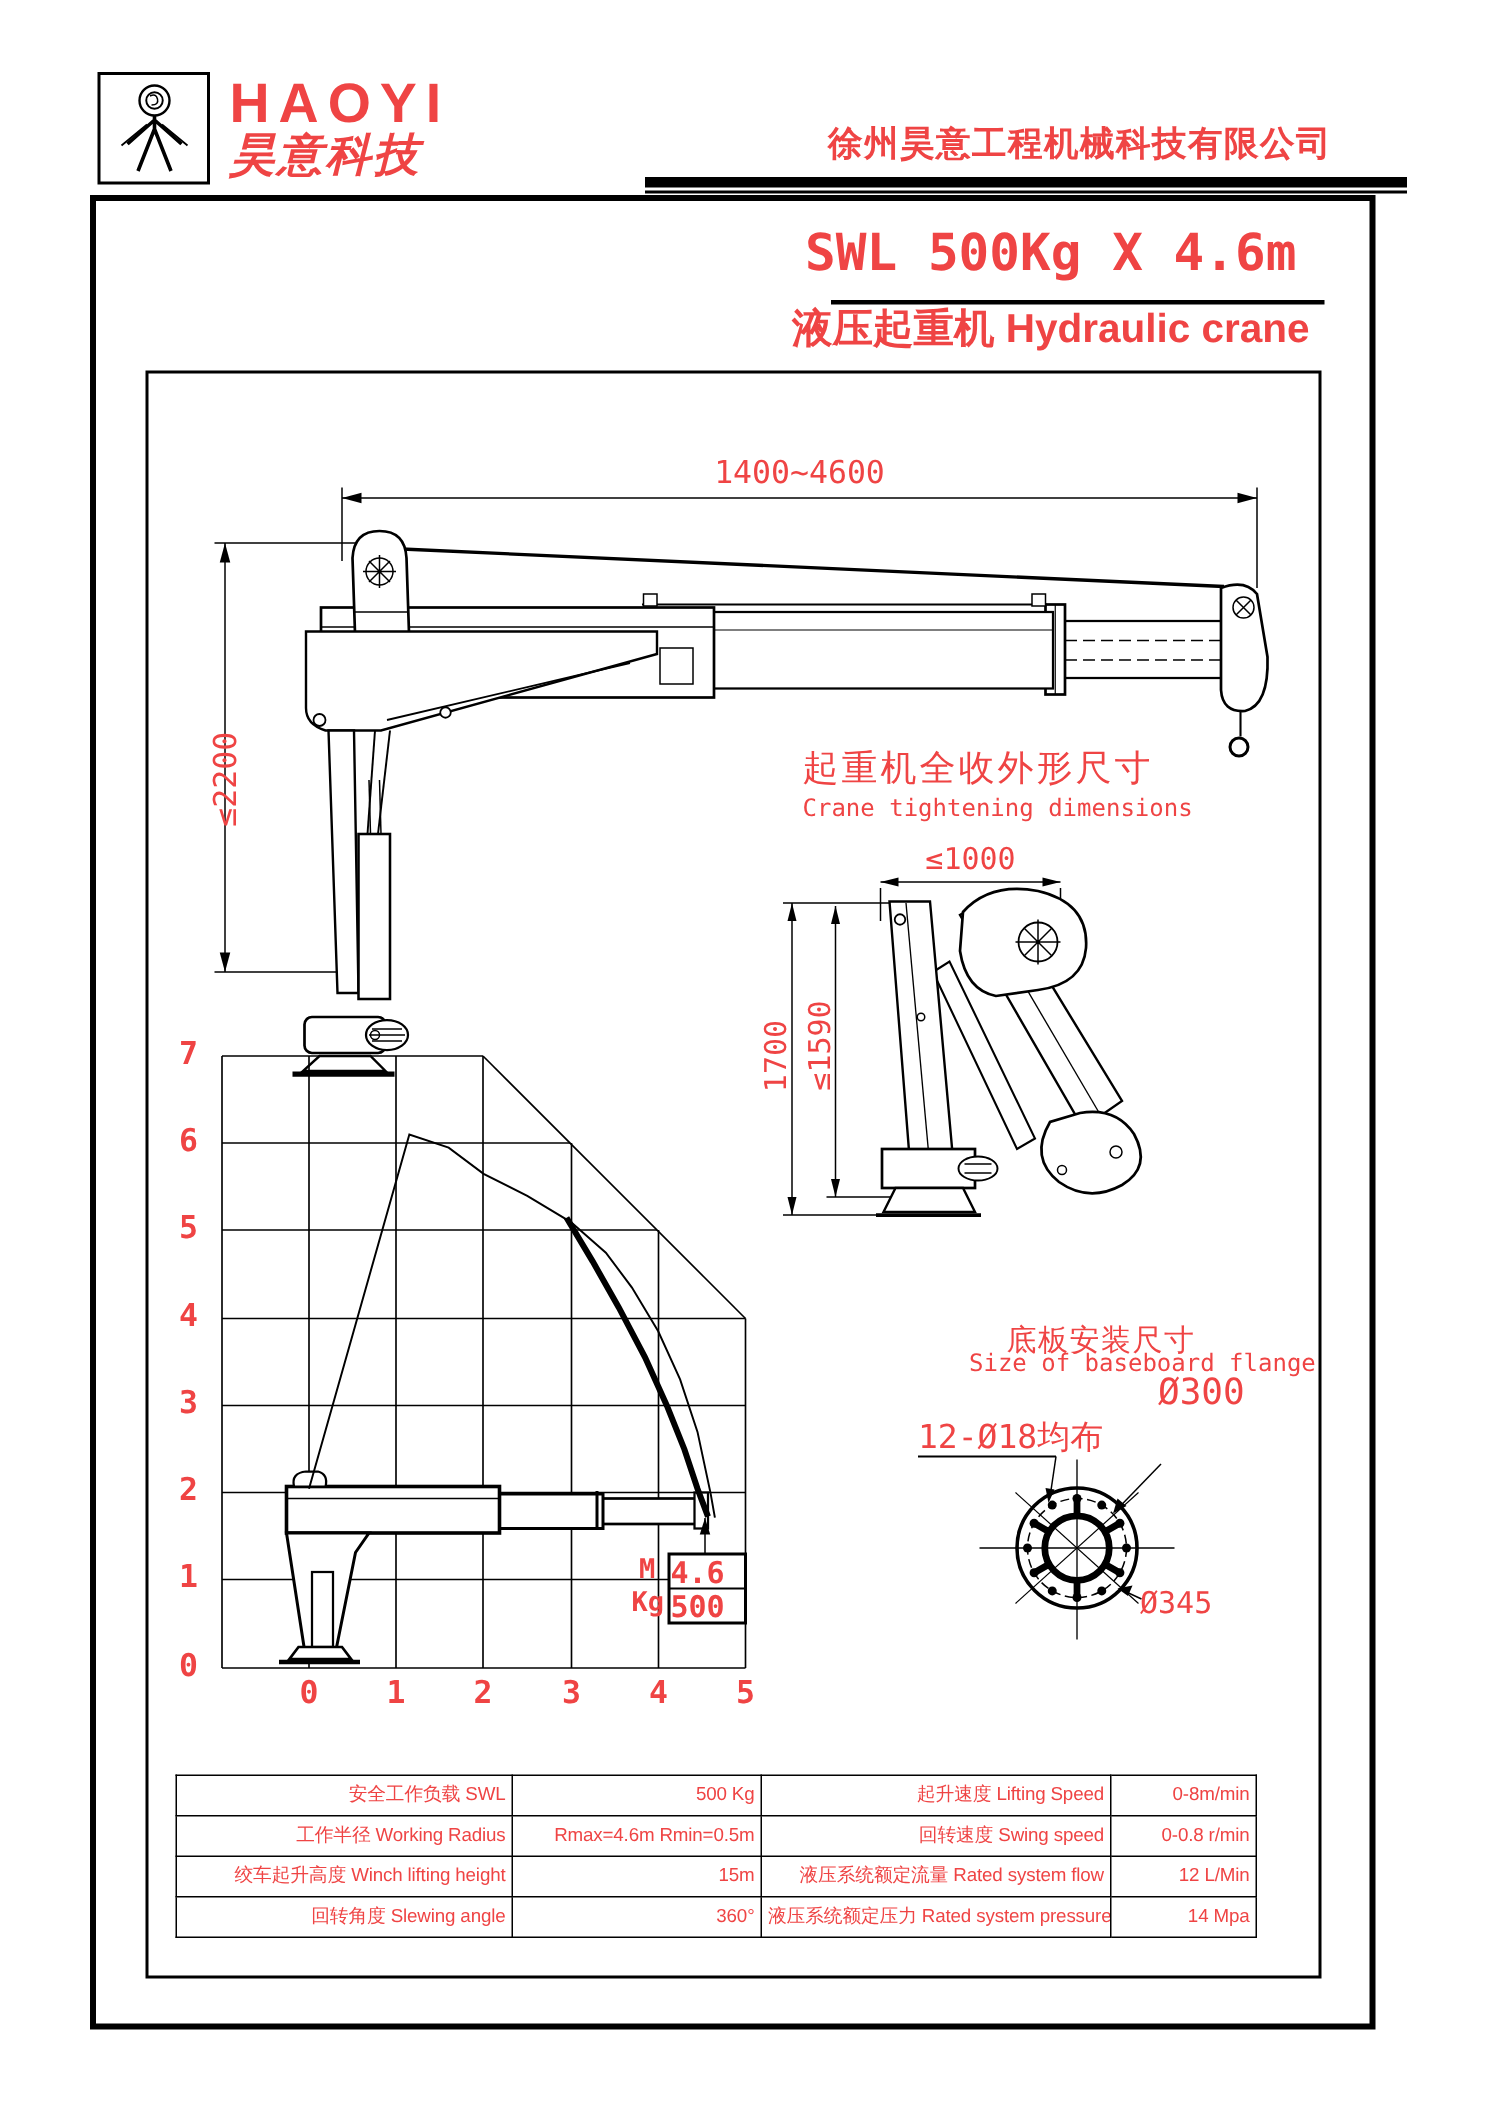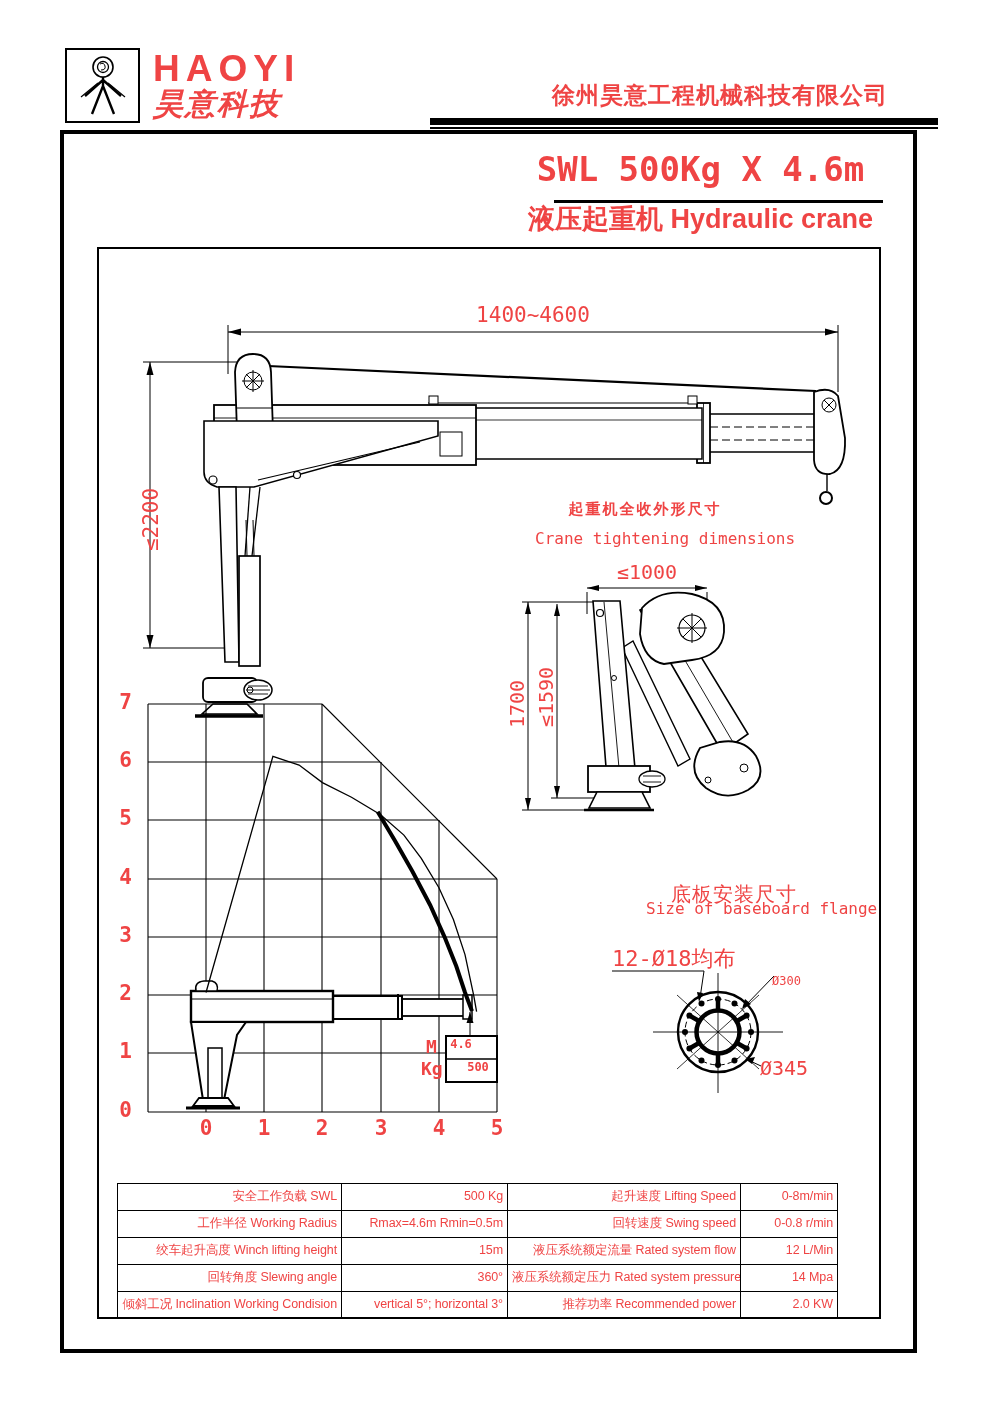--- a/index.html
+++ b/index.html
@@ -24,21 +24,21 @@
   .product-subtitle{left:518px;top:205px;width:365px;font-size:27px;font-weight:700;line-height:1.1;}
   
   .lbl{line-height:1;white-space:nowrap;}
   .rot{transform:rotate(-90deg);}
   .dim{font-family:"DejaVu Sans Mono",monospace;font-size:21px;}
   
   .ytick{left:98px;width:34px;text-align:right;font-size:21px;font-weight:700;}
   .xtick{top:1118px;width:30px;text-align:center;font-size:21px;font-weight:700;}
   
   .callout-lab{font-size:18px;font-weight:700;}
-  .callout-val{width:28px;text-align:center;font-size:12px;font-weight:700;}
+  .callout-val{width:28px;text-align:center;font-size:20px;font-weight:700;}
   
   .chart-caption{left:115px;top:1146px;width:580px;text-align:center;white-space:nowrap;}
   .cap-cn{font-size:20px;letter-spacing:2px;}
   .cap-en{font-family:"DejaVu Sans Mono",monospace;font-size:18px;margin-left:10px;}
   
   .params{left:117px;top:1183px;width:720px;border-collapse:collapse;table-layout:fixed;position:absolute;}
   .params td{border:1.5px solid #000;height:24px;padding:1px 4px;font-size:12.5px;
              letter-spacing:-0.1px;white-space:nowrap;overflow:hidden;line-height:1.05;text-align:right;}
   svg.art{left:0;top:0;pointer-events:none;}
   svg .s{stroke:#000;fill:none;}
@@ -252,51 +252,51 @@
       <line x1="470" y1="1012" x2="470" y2="1036" class="s" stroke-width="1"></line>
       <polygon points="470,1012 466.5,1023 473.5,1023" fill="#000"></polygon>
       <rect x="446" y="1036" width="51" height="46" class="w" stroke-width="2"></rect>
       <line x1="446" y1="1059" x2="497" y2="1059" class="s" stroke-width="1.4"></line>
     </g>
   </svg>
 
   <div class="abs lbl dim ctr" style="left:433px;top:305px;width:200px;">1400~4600</div>
   <div class="abs lbl dim ctr rot" style="left:91px;top:509px;width:120px;">≤2200</div>
 
-  <div class="abs lbl ctr" style="left:535px;top:501px;width:220px;font-size:15px;letter-spacing:2px;font-weight:bold;">起重机全收外形尺寸</div>
+  <div class="abs lbl ctr" style="left:535px;top:501px;width:220px;font-size:24px;letter-spacing:2px;">起重机全收外形尺寸</div>
   <div class="abs lbl ctr mono" style="left:535px;top:531px;width:220px;font-size:16px;">Crane tightening dimensions</div>
   <div class="abs lbl dim ctr" style="left:597px;top:562px;width:100px;font-size:20px;">≤1000</div>
   <div class="abs lbl dim ctr rot" style="left:457px;top:694px;width:120px;font-size:20px;">1700</div>
   <div class="abs lbl dim ctr rot" style="left:486px;top:687px;width:120px;font-size:20px;">≤1590</div>
 
   <div class="abs lbl ctr" style="left:634px;top:884px;width:200px;font-size:20px;letter-spacing:1px;">底板安装尺寸</div>
   <div class="abs lbl ctr mono" style="left:619px;top:901px;width:200px;font-size:16px;margin-left:27px;">Size of baseboard flange</div>
   <div class="abs lbl mono" style="left:612px;top:948px;font-size:22px;">12-Ø18均布</div>
-  <div class="abs lbl mono" style="left:772px;top:975px;font-size:12px;">Ø300</div>
+  <div class="abs lbl mono" style="left:772px;top:916px;font-size:24px;">Ø300</div>
   <div class="abs lbl mono" style="left:760px;top:1058px;font-size:20px;">Ø345</div>
 
   <div class="abs lbl mono ytick" style="top:692px;">7</div>
   <div class="abs lbl mono ytick" style="top:750px;">6</div>
   <div class="abs lbl mono ytick" style="top:808px;">5</div>
   <div class="abs lbl mono ytick" style="top:867px;">4</div>
   <div class="abs lbl mono ytick" style="top:925px;">3</div>
   <div class="abs lbl mono ytick" style="top:983px;">2</div>
   <div class="abs lbl mono ytick" style="top:1041px;">1</div>
   <div class="abs lbl mono ytick" style="top:1100px;">0</div>
   <div class="abs lbl mono xtick" style="left:191px;">0</div>
   <div class="abs lbl mono xtick" style="left:249px;">1</div>
   <div class="abs lbl mono xtick" style="left:307px;">2</div>
   <div class="abs lbl mono xtick" style="left:366px;">3</div>
   <div class="abs lbl mono xtick" style="left:424px;">4</div>
   <div class="abs lbl mono xtick" style="left:482px;">5</div>
 
   <div class="abs lbl mono callout-lab" style="left:426px;top:1038px;">M</div>
   <div class="abs lbl mono callout-lab" style="left:421px;top:1060px;">Kg</div>
   <div class="abs lbl mono callout-val" style="left:447px;top:1038px;">4.6</div>
-  <div class="abs lbl mono callout-val" style="left:447px;top:1061px;padding-left:17px;">500</div>
+  <div class="abs lbl mono callout-val" style="left:447px;top:1061px;">500</div>
 
 
   <table class="params">
     <colgroup>
         <col style="width:224px">
         <col style="width:166px">
         <col style="width:233px">
         <col style="width:97px">
       </colgroup>
     <tbody>
@@ -317,21 +317,15 @@
         <td>15m</td>
         <td>液压系统额定流量 Rated system flow</td>
         <td>12 L/Min</td>
       </tr>
       <tr>
         <td>回转角度 Slewing angle</td>
         <td>360°</td>
         <td>液压系统额定压力 Rated system pressure</td>
         <td>14 Mpa</td>
       </tr>
-      <tr>
-        <td>倾斜工况 Inclination Working Condision</td>
-        <td>vertical 5°; horizontal 3°</td>
-        <td>推荐功率 Recommended power</td>
-        <td>2.0 KW</td>
-      </tr>
     </tbody>
   </table>
 </div>
 
 </body></html>

